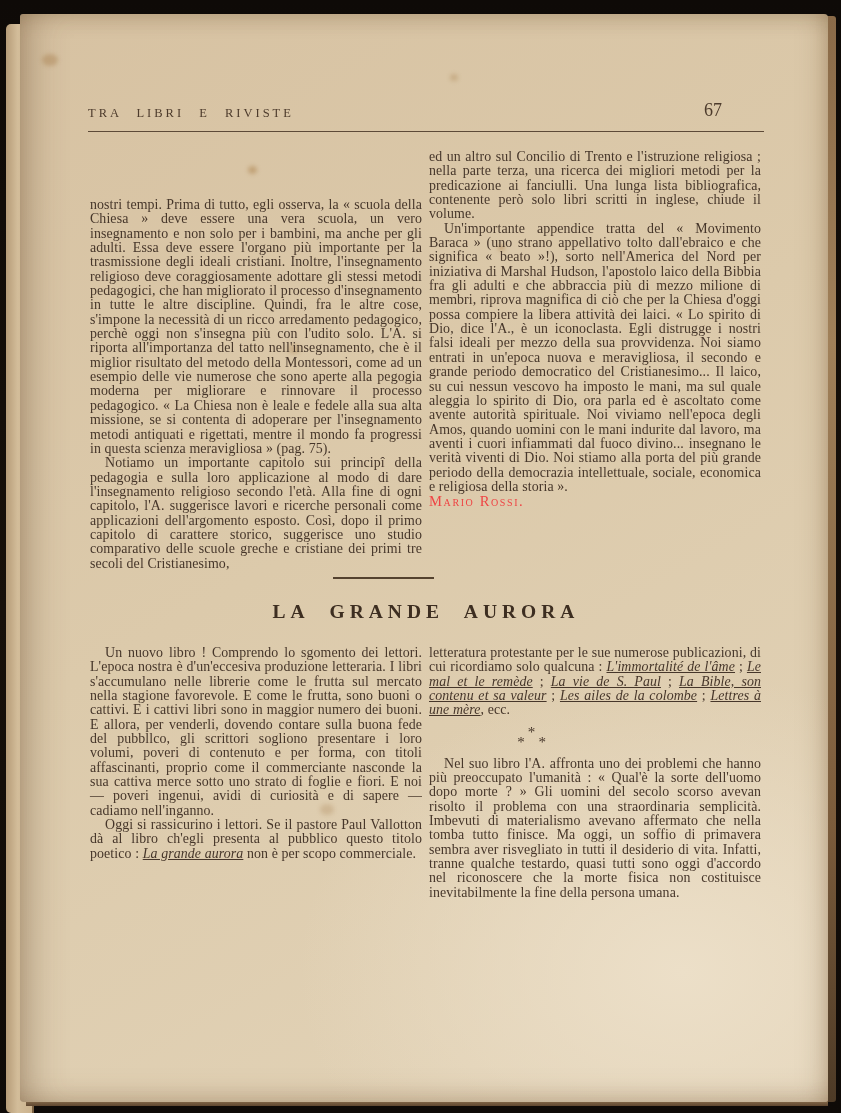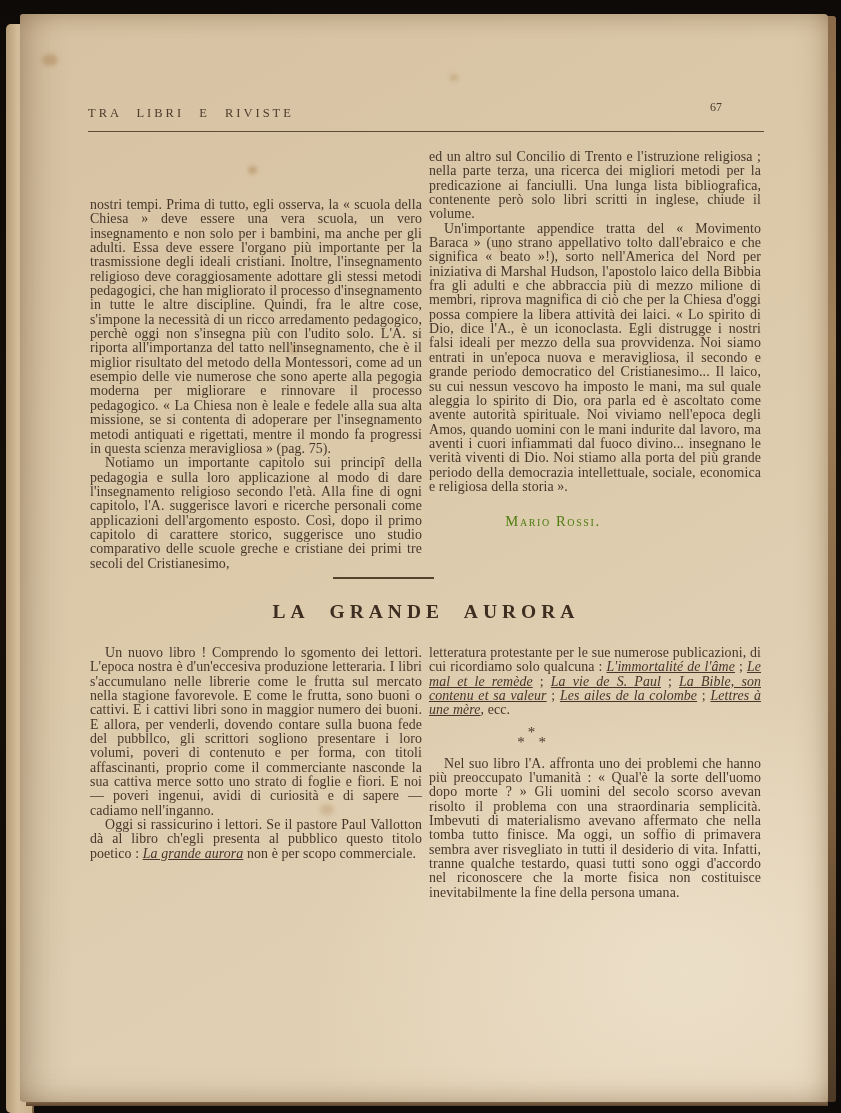--- a/index.html
+++ b/index.html
@@ -33,36 +33,36 @@
       inset 0 -22px 32px -24px rgba(110,75,40,.35),
       inset 0 18px 26px -20px rgba(100,70,35,.32);
     border-radius:3px 4px 3px 3px;
   }
   .stain{position:absolute;border-radius:50%;filter:blur(2px);}
   .running-header{position:absolute;left:88px;top:102px;width:676px;height:26px;}
   .running-title{
     position:absolute;left:0;right:62px;top:4px;text-align:left;
     font-size:12.5px;letter-spacing:3px;word-spacing:9px;color:#4d3b2c;
   }
-  .page-number{position:absolute;right:42px;top:-2px;font-size:12px;color:#4d3b2c;margin-left:20px;}
+  .page-number{position:absolute;right:42px;top:-2px;font-size:18px;color:#4d3b2c;margin-left:20px;}
   .header-rule{position:absolute;left:88px;top:131px;width:676px;height:1px;background:#5d4a38;}
   .col{
     position:absolute;width:332px;text-align:justify;
     font-size:13.9px;line-height:14.35px;color:#46362a;
     hyphens:auto;-webkit-hyphens:auto;letter-spacing:.1px;
   }
   .col p{margin:0;}
   .ind{text-indent:15px;}
   #col1L{left:90px;top:150px;margin-top:48px;}
   #col1R{left:429px;top:150px;}
   #col2L{left:90px;top:646px;}
   #col2R{left:429px;top:646px;}
   .signature{
-    margin-top:20px;text-align:center;padding-right:84px;
-    font-variant:small-caps;letter-spacing:1.6px;font-size:14.6px;color:#4d7c0f;
+    margin-top:0;text-align:left;padding-right:84px;
+    font-variant:small-caps;letter-spacing:1.6px;font-size:14.6px;color:#ef4444;
   }
   .sep-rule{position:absolute;left:333px;top:577px;width:101px;height:1.5px;background:#54422f;}
   .aurora-title{
     position:absolute;left:88px;top:601px;width:676px;text-align:center;
     font-size:19.5px;font-weight:700;letter-spacing:5px;word-spacing:11px;color:#3d2e21;
   }
   .asterism{
     width:210px;text-align:center;line-height:10px;margin:9px 0 10px;
     font-size:15px;letter-spacing:5px;color:#46362a;
   }

